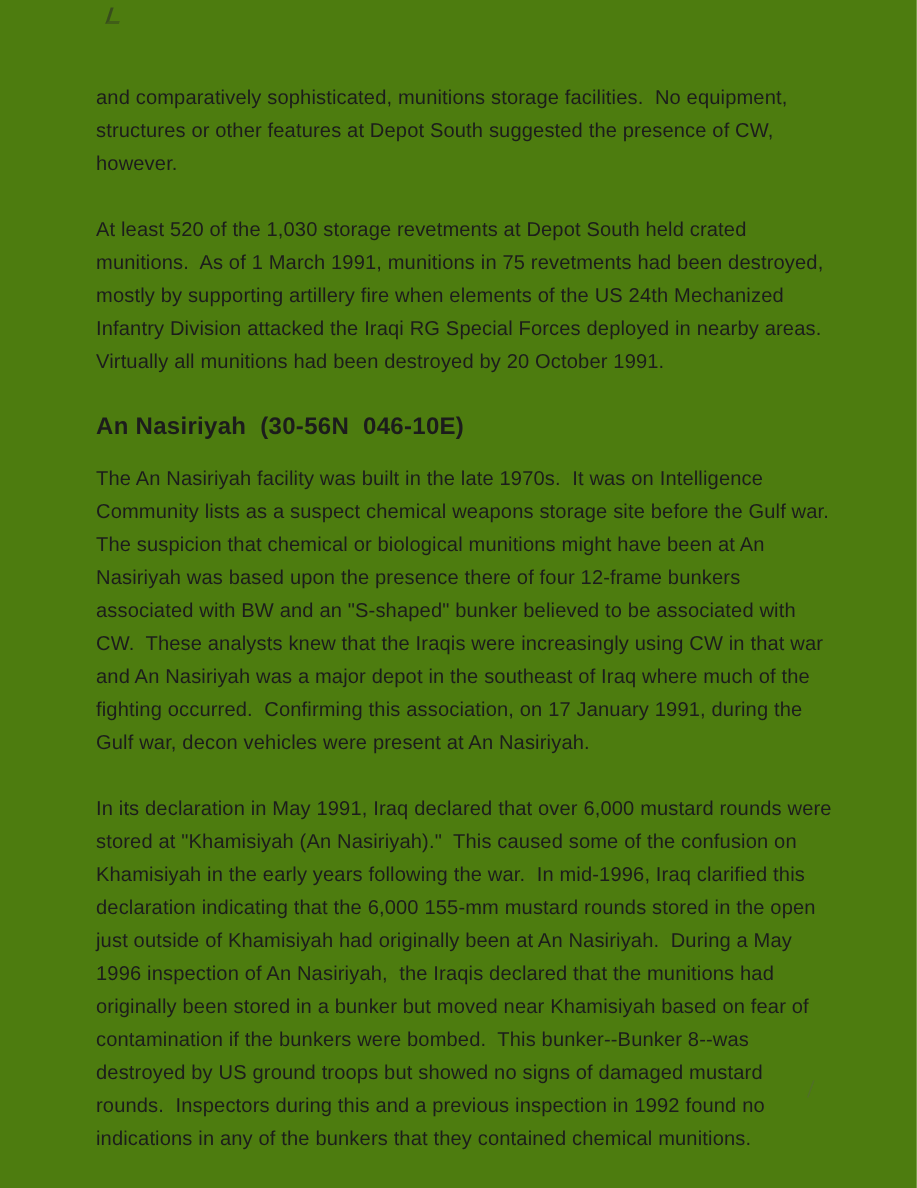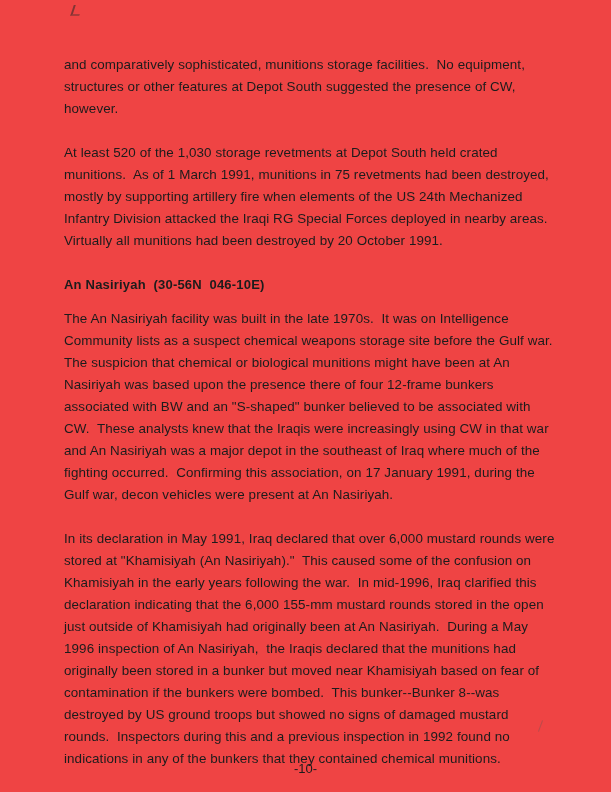--- a/index.html
+++ b/index.html
@@ -11,37 +11,37 @@
     height: 792px;
     background: #ffffff;
     font-family: "Liberation Sans", "DejaVu Sans", sans-serif;
     color: #1c1c1c;
     position: relative;
     overflow: hidden;
   }
   .page {
     position: absolute;
     inset: 0;
-    background: #ef4444;
+    background: #4d7c0f;
   }
   .content {
     position: absolute;
     left: 64px;
     top: 54px;
     width: 492px;
     font-size: 13.4px;
     line-height: 22px;
     letter-spacing: 0.1px;
   }
   .para {
     margin: 0 0 22px 0;
     white-space: pre-wrap;
   }
   .heading {
-    font-size: 13px;
+    font-size: 16px;
     font-weight: bold;
     line-height: 22px;
     margin: 0;
     white-space: pre-wrap;
     letter-spacing: 0.2px;
   }
   .para.after-heading {
     margin-top: 12px;
   }
   .footer {
@@ -89,15 +89,14 @@
     <p class="para">At least 520 of the 1,030 storage revetments at Depot South held crated munitions.  As of 1 March 1991, munitions in 75 revetments had been destroyed, mostly by supporting artillery fire when elements of the US 24th Mechanized Infantry Division attacked the Iraqi RG Special Forces deployed in nearby areas.  Virtually all munitions had been destroyed by 20 October 1991.</p>
 
     <h2 class="heading">An Nasiriyah  (30-56N  046-10E)</h2>
 
     <p class="para after-heading">The An Nasiriyah facility was built in the late 1970s.  It was on Intelligence Community lists as a suspect chemical weapons storage site before the Gulf war.  The suspicion that chemical or biological munitions might have been at An Nasiriyah was based upon the presence there of four 12-frame bunkers associated with BW and an "S-shaped" bunker believed to be associated with CW.  These analysts knew that the Iraqis were increasingly using CW in that war and An Nasiriyah was a major depot in the southeast of Iraq where much of the fighting occurred.  Confirming this association, on 17 January 1991, during the Gulf war, decon vehicles were present at An Nasiriyah.</p>
 
     <p class="para">In its declaration in May 1991, Iraq declared that over 6,000 mustard rounds were stored at "Khamisiyah (An Nasiriyah)."  This caused some of the confusion on Khamisiyah in the early years following the war.  In mid-1996, Iraq clarified this declaration indicating that the 6,000 155-mm mustard rounds stored in the open just outside of Khamisiyah had originally been at An Nasiriyah.  During a May 1996 inspection of An Nasiriyah,  the Iraqis declared that the munitions had originally been stored in a bunker but moved near Khamisiyah based on fear of contamination if the bunkers were bombed.  This bunker--Bunker 8--was destroyed by US ground troops but showed no signs of damaged mustard rounds.  Inspectors during this and a previous inspection in 1992 found no indications in any of the bunkers that they contained chemical munitions.</p>
 
   </main>
 
-  <div class="footer">-10-</div>
 
 </div>
 
 </body></html>

